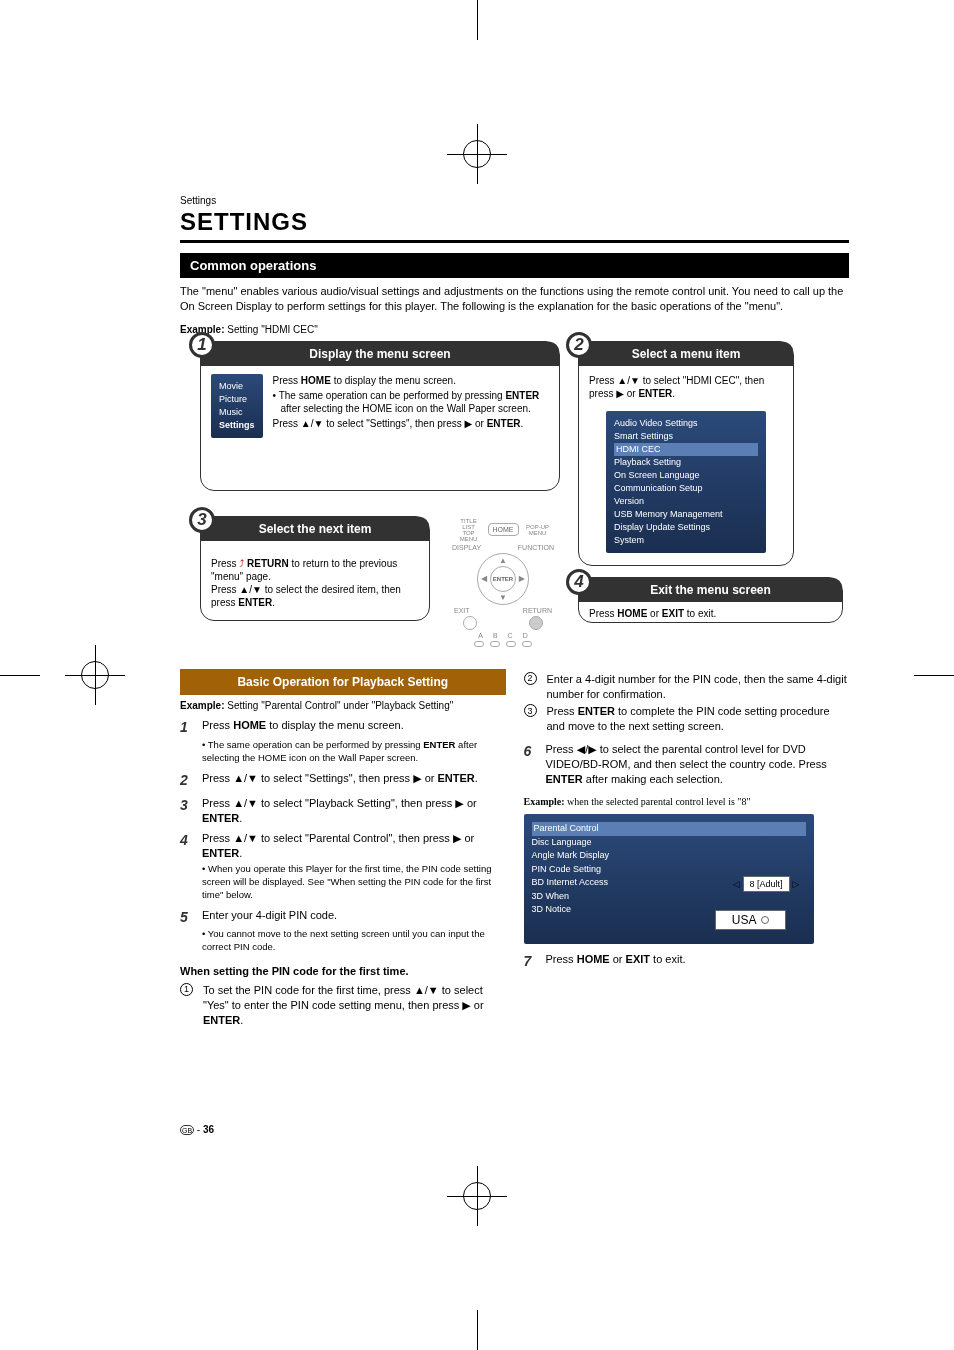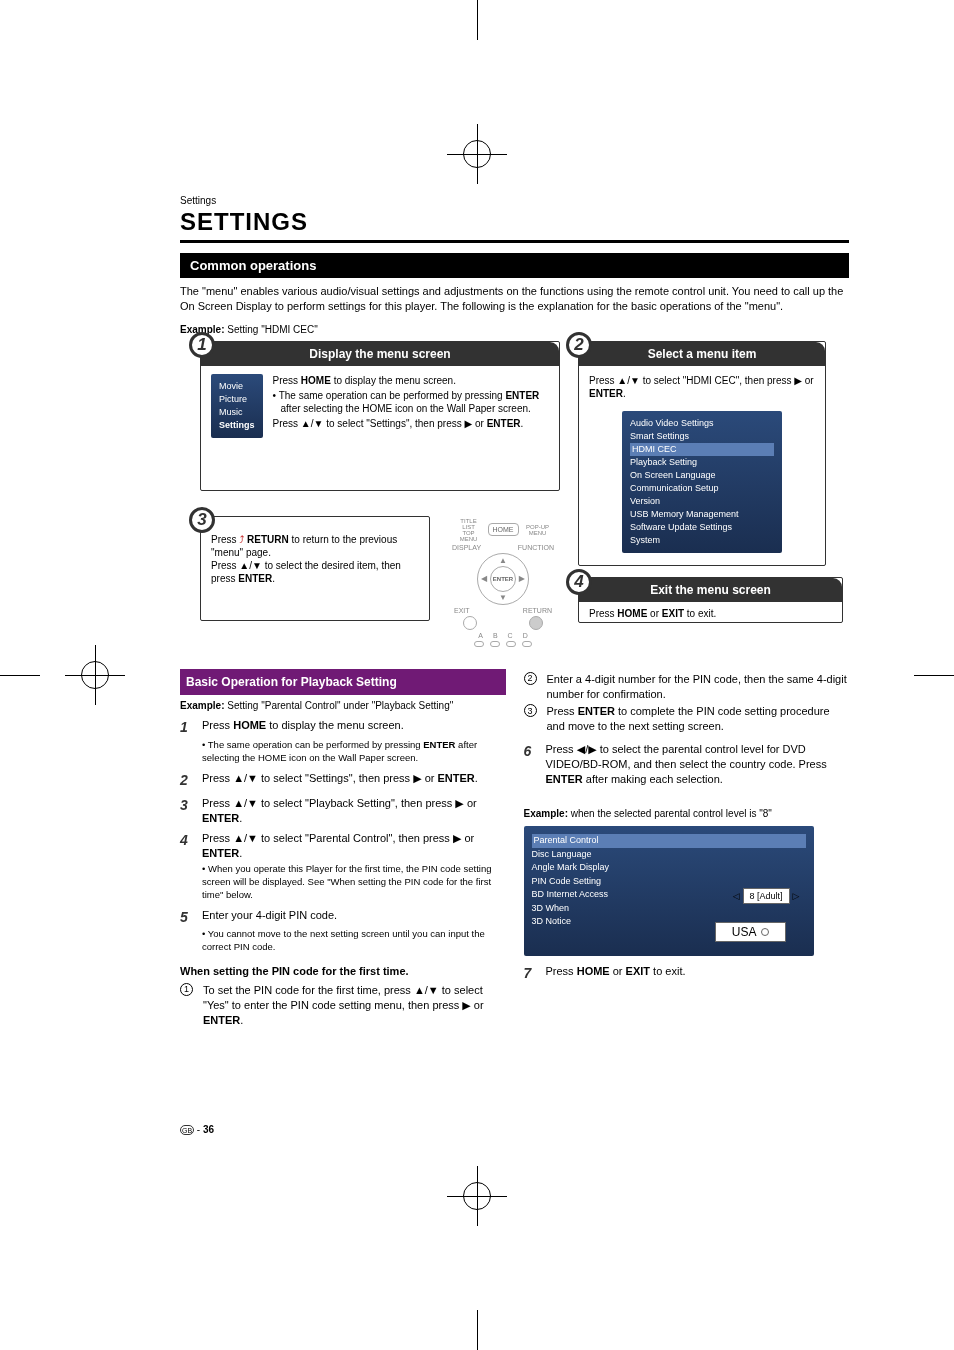--- a/index.html
+++ b/index.html
@@ -29,21 +29,21 @@
   .example-line b, b.inline { font-weight: bold; text-align: right; }
 
   .grid {
     position: relative;
     height: 300px;
     margin-bottom: 28px;
   }
   .box {
     position: absolute;
     border: 1px solid #323232;
-    border-radius: 2px;
+    border-radius: 14px;
     background: #fff;
   }
   .box-header {
     background: #323232; color: #fff; text-align: center;
     font-weight: bold; padding: 5px 4px; font-size: 12px;
     border-radius: 9px 9px 0 0;
   }
   .box-body { padding: 8px 10px 10px; font-size: 10px; line-height: 1.3; }
   .badge {
     position: absolute;
@@ -104,22 +104,22 @@
     margin: 2px auto;
     display:flex; align-items:center; justify-content:center;
   }
   .enter-ring .inner { width:26px;height:26px;border:1px solid #aaa;border-radius:50%;display:flex;align-items:center;justify-content:center;font-size:6px;font-weight:bold;color:#666;}
   .enter-ring .tri { position:absolute; color:#888; font-size:8px;}
 
   .two-col { display:flex; gap: 18px; }
   .col { flex:1; font-size: 11px; line-height: 1.35; }
 
   .section-bar2 {
-    background: #701a75; color:#fff; font-weight:bold;
-    padding:5px 6px; font-size:12px;
+    background: #a16207; color:#fff; font-weight:bold;
+    text-align:center; padding:5px 6px; font-size:12px;
     margin-bottom:4px;
   }
   .numstep { display:flex; gap:8px; margin: 6px 0 2px; }
   .numstep .n { color:#323232; font-weight:bold; font-size:14px; width:14px; flex-shrink:0; font-style: italic; }
   .numstep .t { flex:1; }
   .sub { font-size:9.5px; margin-left:22px; margin-top:2px; }
   .sub::before { content:"• "; }
 
   .circ { display:inline-flex; width:13px;height:13px;border:1px solid #000;border-radius:50%;align-items:center;justify-content:center;font-size:9px;margin-right:4px;}
   .sub-heading { font-weight:bold; margin:10px 0 4px; font-size:11px; }
@@ -211,43 +211,44 @@
             <span>• </span><span>The same operation can be performed by pressing </span><b>ENTER</b><span> after selecting the HOME icon on the Wall Paper screen.</span>
           </div>
           <div style="margin-top:2px;">
             <span>Press ▲/▼ to select "Settings", then press ▶ or </span><b>ENTER</b><span>.</span>
           </div>
         </div>
       </div>
     </div>
 
     <div class="badge" style="left:386px;top:-9px;">2</div>
-    <div class="box box2" style="width:248px;">
+    <div class="box box2" style="width:216px;">
       <div class="box-header">Select a menu item</div>
       <div class="box-body">
         <div style="margin-bottom:6px;">
           <span>Press ▲/▼ to select "HDMI CEC", then press ▶ or </span><b>ENTER</b><span>.</span>
         </div>
         <div class="menubox2" style="margin:11px auto;">
           <div>Audio Video Settings</div>
           <div>Smart Settings</div>
           <div class="sel">HDMI CEC</div>
           <div>Playback Setting</div>
           <div>On Screen Language</div>
           <div>Communication Setup</div>
           <div>Version</div>
           <div>USB Memory Management</div>
-          <div>Software Update Settings</div>
+          <div>Display Update Settings</div>
           <div>System</div>
         </div>
       </div>
     </div>
 
     <div class="badge" style="left:9px;top:166px;">3</div>
     <div class="box box3">
+      <div class="box-header">Select the next item</div>
       <div class="box-body">
         <div style="margin-top:8px;">
           <span>Press </span><span class="return-icon">⤴</span><b> RETURN</b><span> to return to the previous "menu" page.</span>
         </div>
         <div>
           <span>Press ▲/▼ to select the desired item, then press </span><b>ENTER</b><span>.</span>
         </div>
       </div>
     </div>
 
@@ -352,21 +353,21 @@
       <div class="pin-line">
         <span class="circ">3</span>
         <div class="t"><span>Press </span><b>ENTER</b><span> to complete the PIN code setting procedure and move to the next setting screen.</span></div>
       </div>
 
       <div class="numstep" style="margin-top:8px;">
         <div class="n">6</div>
         <div class="t"><span>Press ◀/▶ to select the parental control level for DVD VIDEO/BD-ROM, and then select the country code. Press </span><b>ENTER</b><span> after making each selection.</span></div>
       </div>
 
-      <div class="example-line" style="margin-top:20px;">
+      <div class="example-line" style="margin-top:8px;font-family:Liberation Serif, serif;">
         <b>Example:</b><span> when the selected parental control level is "8"</span>
       </div>
 
       <div class="example-box2">
         <div class="leftcol">
           <div class="sel">Parental Control</div>
           <div>Disc Language</div>
           <div>Angle Mark Display</div>
           <div>PIN Code Setting</div>
           <div>BD Internet Access</div>

